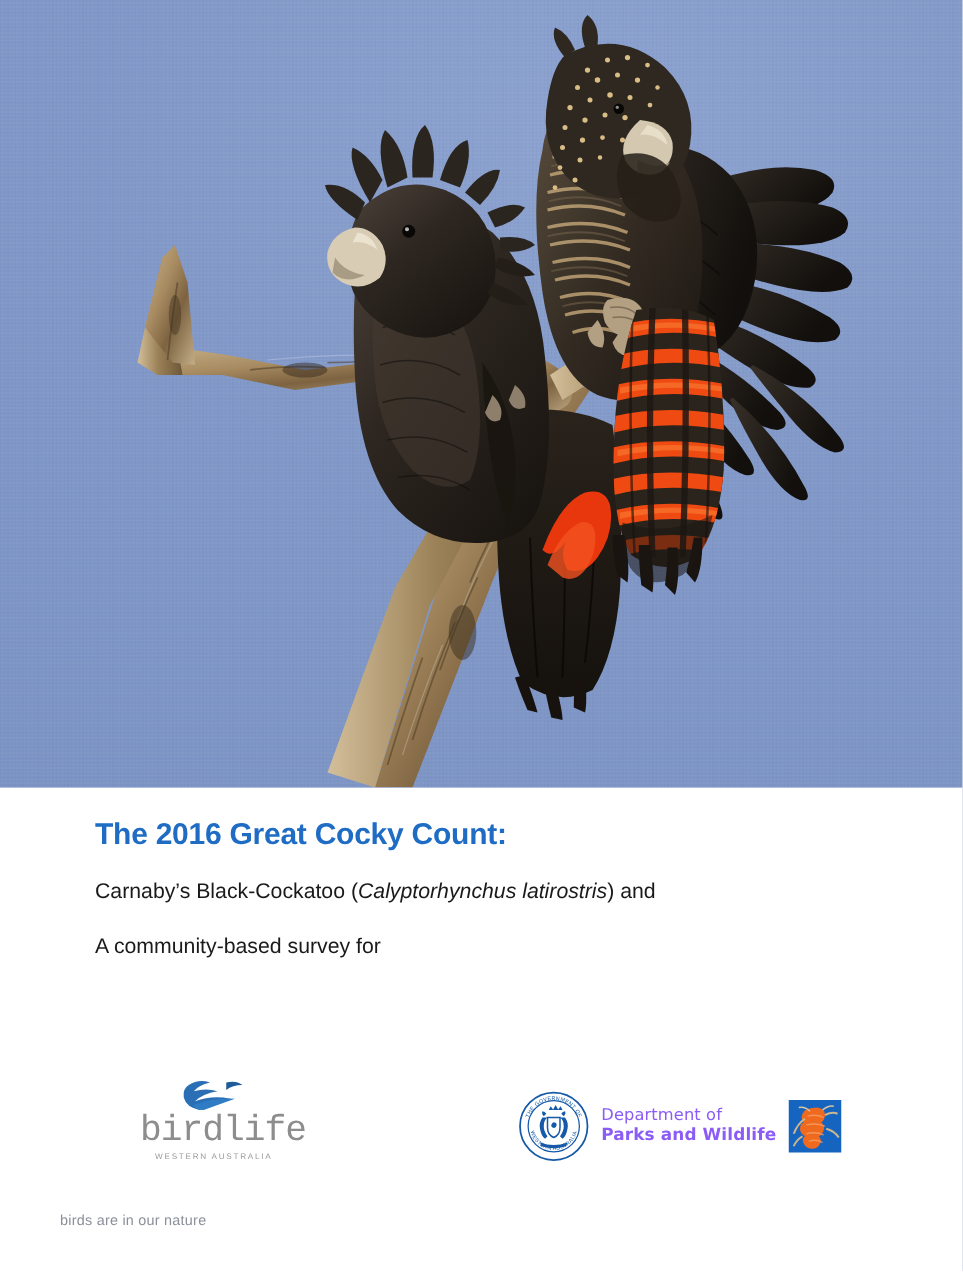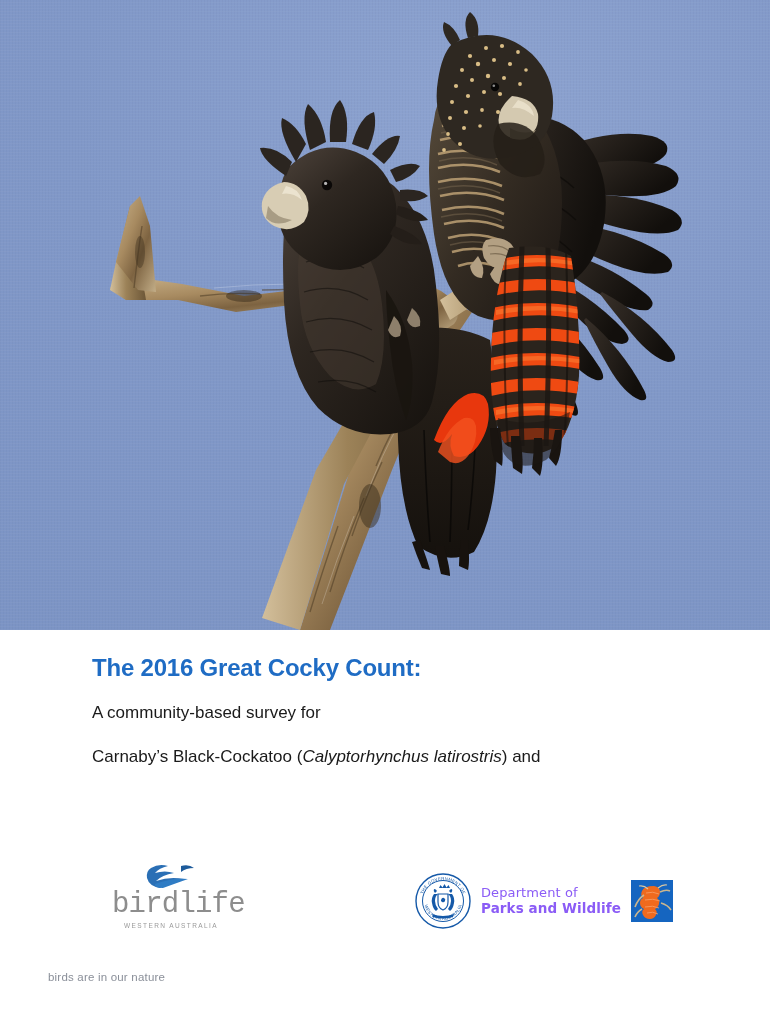--- a/index.html
+++ b/index.html
@@ -40,21 +40,21 @@
       repeating-linear-gradient(90deg, rgba(0,0,0,.18) 0 1px, rgba(0,0,0,0) 1px 3px);
   }
   .photo-svg {
     position: absolute;
     left: 0; top: 0;
   }
 
   
   .text-block {
     position: absolute;
-    left: 92px;
+    left: 76px;
     top: 655px;
     width: 620px;
   }
   .doc-title {
     color: #1f6cc4;
     font-size: 24px;
     font-weight: bold;
     letter-spacing: -0.2px;
     margin: 0 0 22px 0;
     line-height: 1.1;
@@ -435,23 +435,23 @@
       </g>
 
       <rect x="0" y="0" width="770" height="630" fill="none"></rect>
     </g>
   </svg>
 </div>
 
 <div class="text-block">
   <h1 class="doc-title">The 2016 Great Cocky Count:</h1>
 
+  <p class="subtitle-line"><span>Carnaby’s Black-Cockatoo (</span><span class="sci">Calyptorhynchus latirostris</span><span>) and</span></p>
+
   <p class="subtitle-line">A community-based survey for</p>
-
-  <p class="subtitle-line"><span>Carnaby’s Black-Cockatoo (</span><span class="sci">Calyptorhynchus latirostris</span><span>) and</span></p>
 
 </div>
 
 <div class="logo-row">
 
   <div class="birdlife-logo">
     <svg class="birdlife-mark" width="60" height="30" viewBox="0 0 60 30">
       <path d="M10 6 q8 -5 17 -2 q-9 2 -13 7 q10 -3 19 0 q-12 2 -18 8 q14 -5 28 -2
                q-16 3 -24 9 q-11 -2 -13 -10 q-1 -7 4 -10 z" fill="#2a6fb5"></path>
       <path d="M14 22 q16 -6 33 -5 q-14 5 -25 9 q-9 0 -8 -4 z" fill="#2f7cc4"></path>

